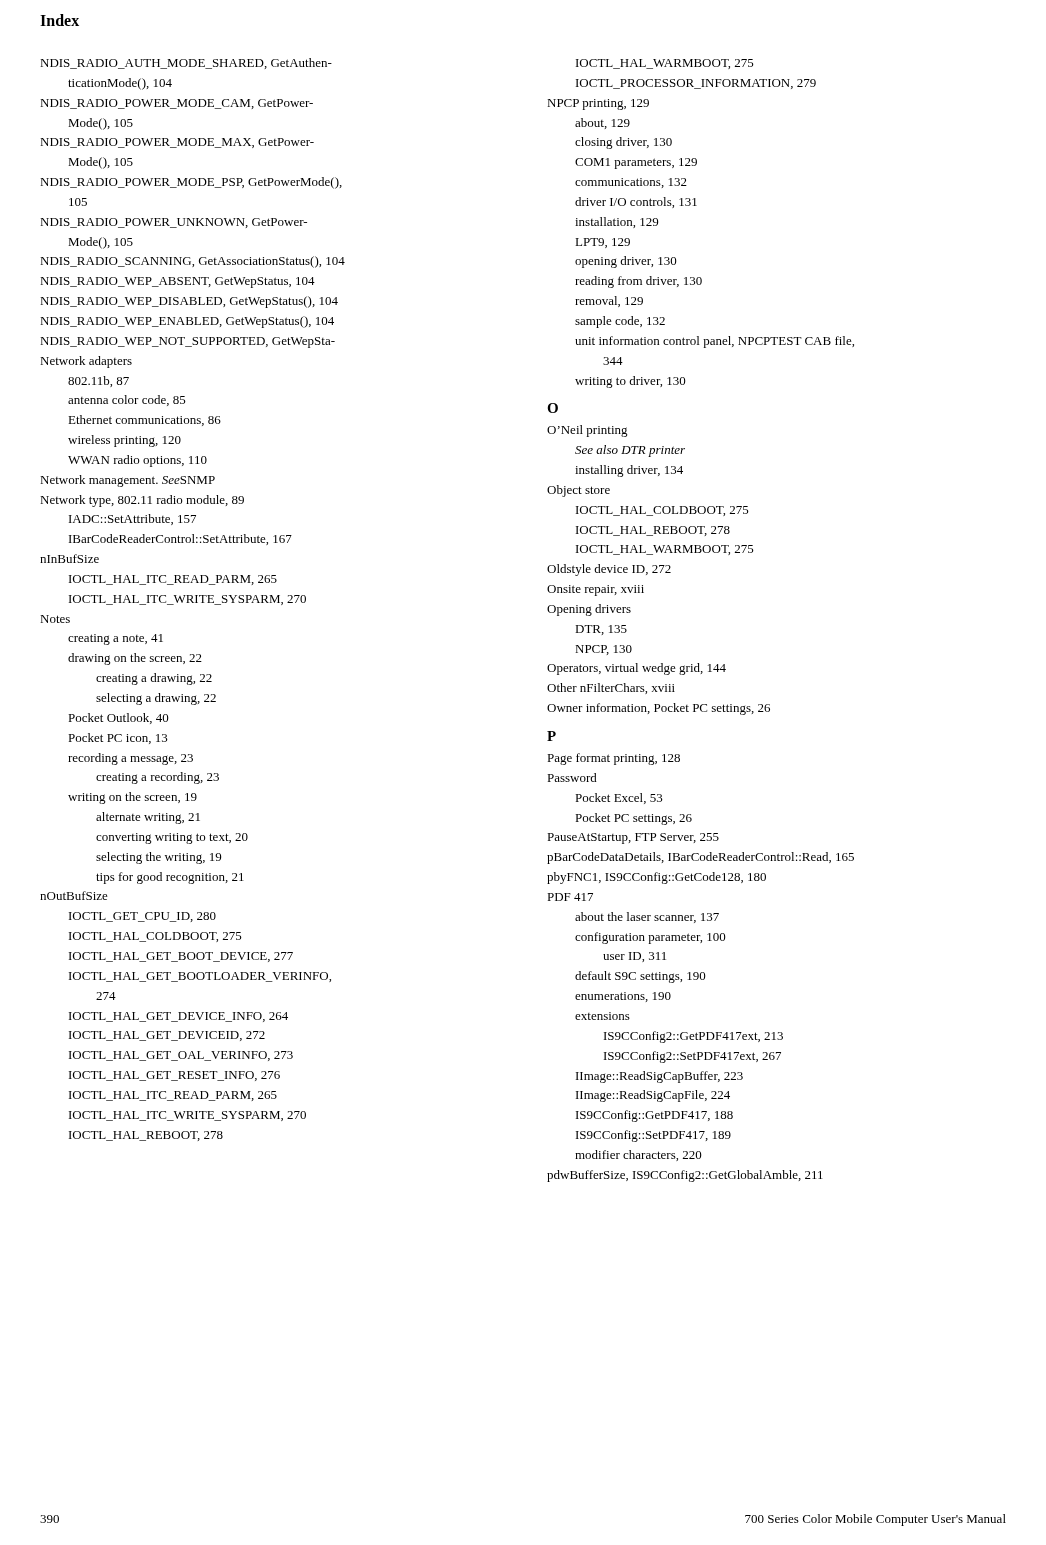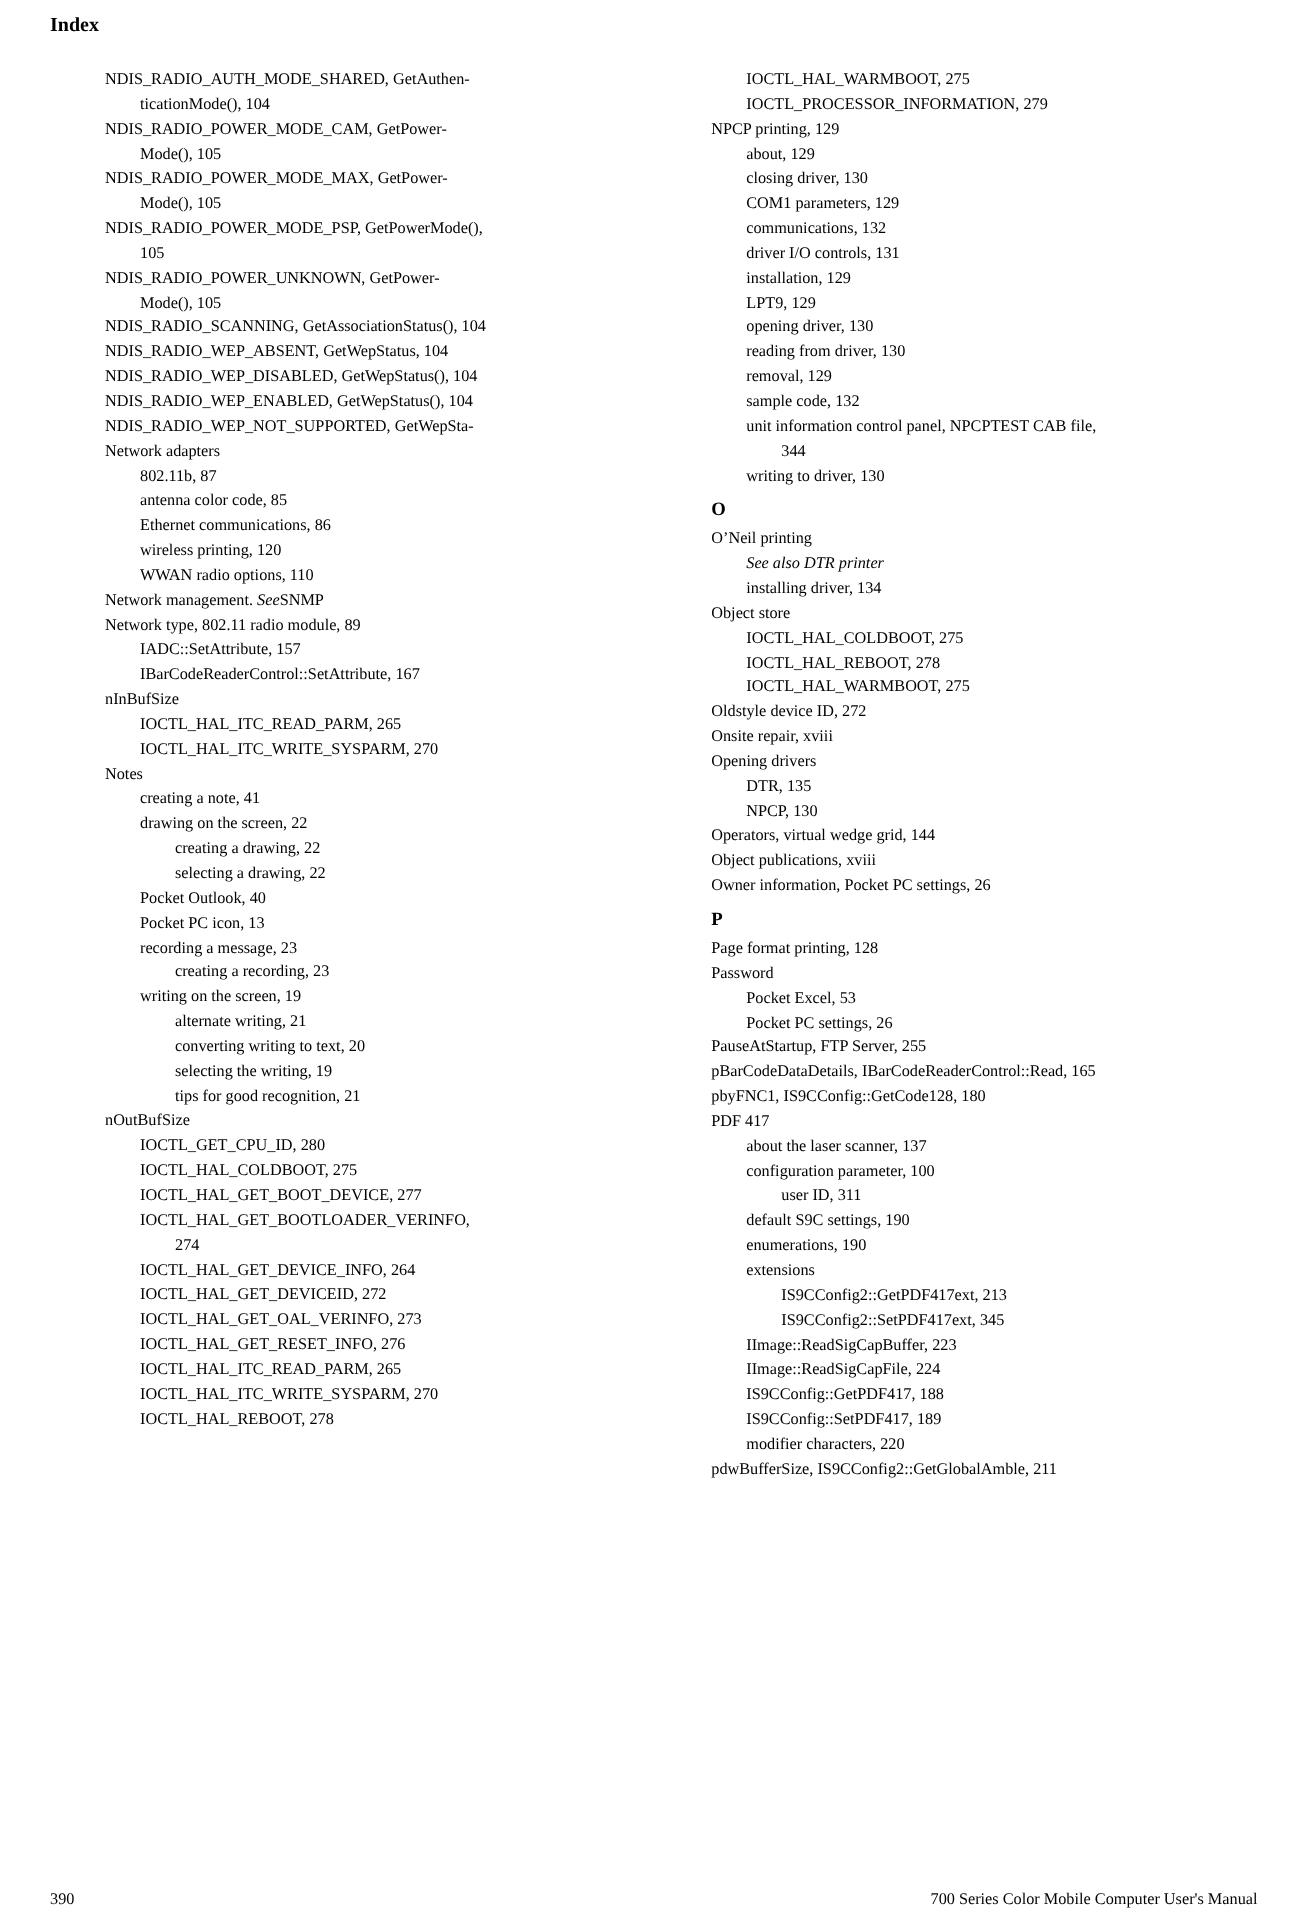--- a/index.html
+++ b/index.html
@@ -20,21 +20,20 @@
     }
     .page-content {
       display: flex;
       flex-direction: row;
       padding: 20px 40px 40px 40px;
       gap: 0;
     }
     .col-left {
       width: 50%;
       padding-right: 24px;
-      margin-left: 44px;
     }
     .col-right {
       width: 50%;
       padding-left: 24px;
     }
     .index-entry {
       margin-bottom: 1px;
       line-height: 1.45;
     }
     .index-entry .main-entry {
@@ -155,39 +154,39 @@
       <div class="index-entry"><span class="main-entry">Object store</span></div>
       <div class="index-entry"><span class="sub-entry">IOCTL_HAL_COLDBOOT, 275</span></div>
       <div class="index-entry"><span class="sub-entry">IOCTL_HAL_REBOOT, 278</span></div>
       <div class="index-entry"><span class="sub-entry">IOCTL_HAL_WARMBOOT, 275</span></div>
       <div class="index-entry"><span class="main-entry">Oldstyle device ID, 272</span></div>
       <div class="index-entry"><span class="main-entry">Onsite repair, xviii</span></div>
       <div class="index-entry"><span class="main-entry">Opening drivers</span></div>
       <div class="index-entry"><span class="sub-entry">DTR, 135</span></div>
       <div class="index-entry"><span class="sub-entry">NPCP, 130</span></div>
       <div class="index-entry"><span class="main-entry">Operators, virtual wedge grid, 144</span></div>
-      <div class="index-entry"><span class="main-entry">Object publications, xviii</span></div>
+      <div class="index-entry"><span class="main-entry">Other nFilterChars, xviii</span></div>
       <div class="index-entry"><span class="main-entry">Owner information, Pocket PC settings, 26</span></div>
       <div class="section-letter">P</div>
       <div class="index-entry"><span class="main-entry">Page format printing, 128</span></div>
       <div class="index-entry"><span class="main-entry">Password</span></div>
       <div class="index-entry"><span class="sub-entry">Pocket Excel, 53</span></div>
       <div class="index-entry"><span class="sub-entry">Pocket PC settings, 26</span></div>
       <div class="index-entry"><span class="main-entry">PauseAtStartup, FTP Server, 255</span></div>
       <div class="index-entry"><span class="main-entry">pBarCodeDataDetails, IBarCodeReaderControl::Read, 165</span></div>
       <div class="index-entry"><span class="main-entry">pbyFNC1, IS9CConfig::GetCode128, 180</span></div>
       <div class="index-entry"><span class="main-entry">PDF 417</span></div>
       <div class="index-entry"><span class="sub-entry">about the laser scanner, 137</span></div>
       <div class="index-entry"><span class="sub-entry">configuration parameter, 100</span></div>
       <div class="index-entry"><span class="sub-sub-entry">user ID, 311</span></div>
       <div class="index-entry"><span class="sub-entry">default S9C settings, 190</span></div>
       <div class="index-entry"><span class="sub-entry">enumerations, 190</span></div>
       <div class="index-entry"><span class="sub-entry">extensions</span></div>
       <div class="index-entry"><span class="sub-sub-entry">IS9CConfig2::GetPDF417ext, 213</span></div>
-      <div class="index-entry"><span class="sub-sub-entry">IS9CConfig2::SetPDF417ext, 345</span></div>
+      <div class="index-entry"><span class="sub-sub-entry">IS9CConfig2::SetPDF417ext, 267</span></div>
       <div class="index-entry"><span class="sub-entry">IImage::ReadSigCapBuffer, 223</span></div>
       <div class="index-entry"><span class="sub-entry">IImage::ReadSigCapFile, 224</span></div>
       <div class="index-entry"><span class="sub-entry">IS9CConfig::GetPDF417, 188</span></div>
       <div class="index-entry"><span class="sub-entry">IS9CConfig::SetPDF417, 189</span></div>
       <div class="index-entry"><span class="sub-entry">modifier characters, 220</span></div>
       <div class="index-entry"><span class="main-entry">pdwBufferSize, IS9CConfig2::GetGlobalAmble, 211</span></div>
     </div>
 </div>
 
 <div class="page-footer">

